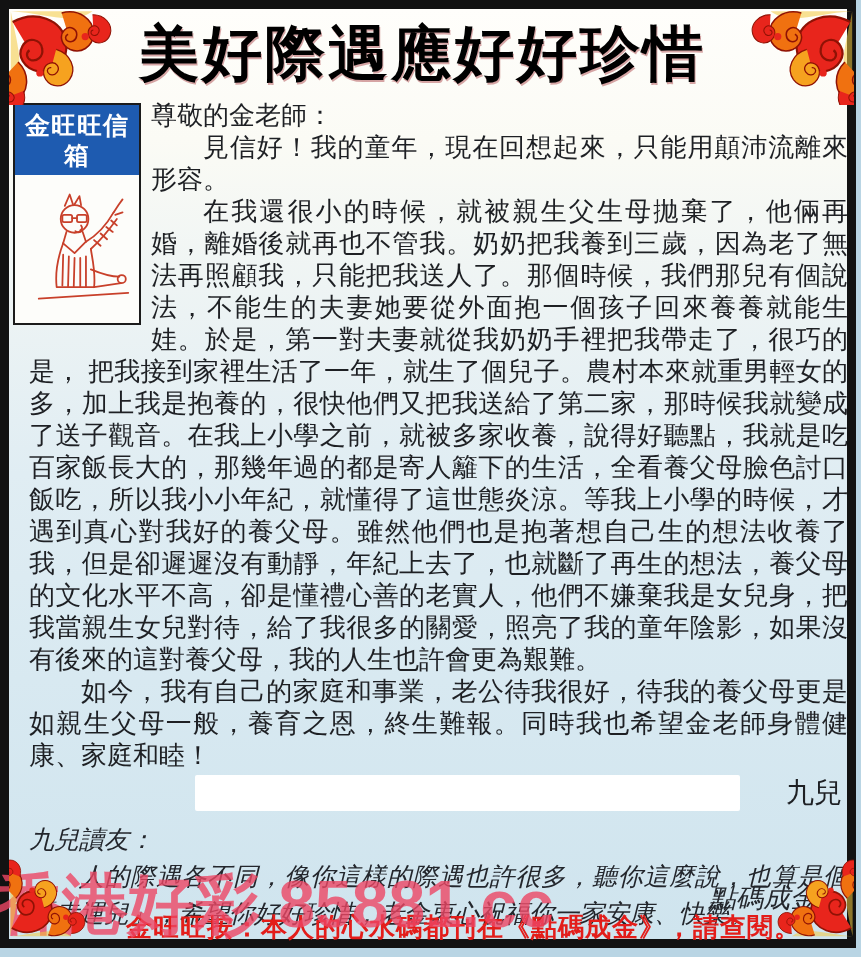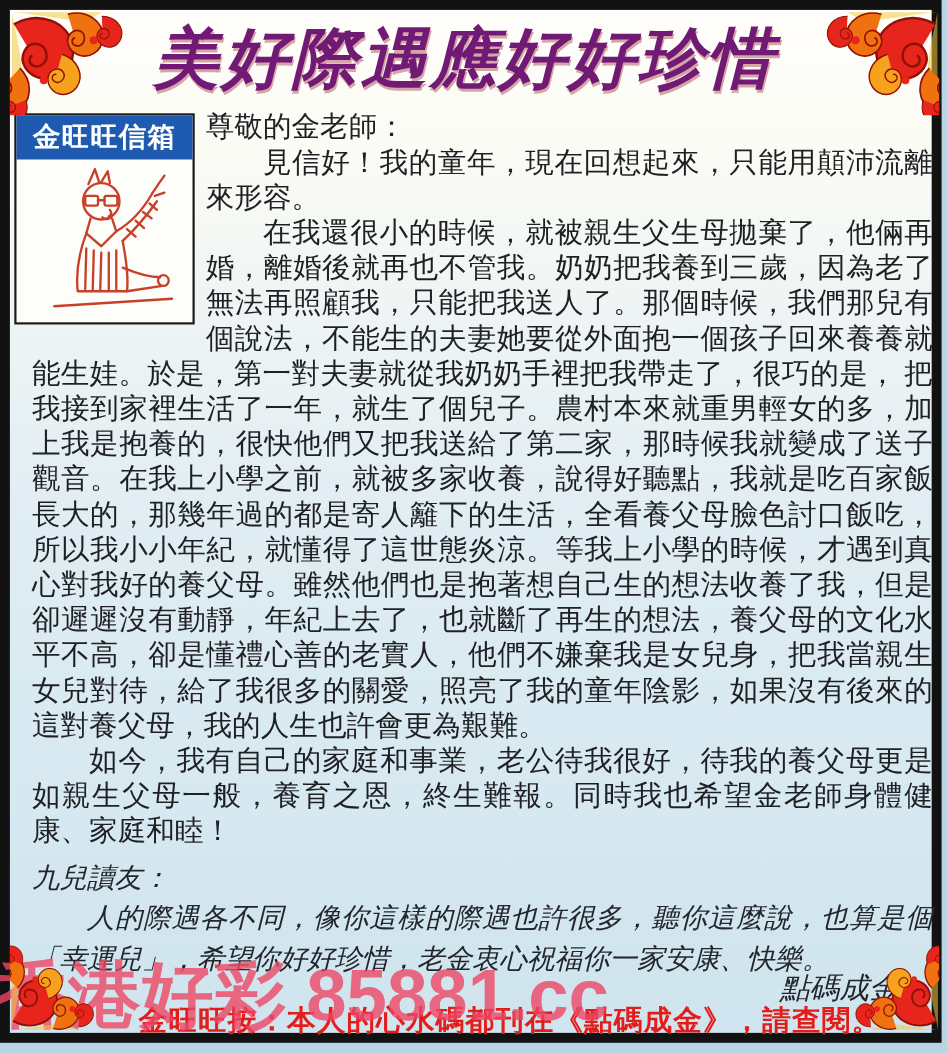--- a/index.html
+++ b/index.html
@@ -17,29 +17,29 @@
   }
   .corner{position:absolute;z-index:4;pointer-events:none;}
   .corner.tl{left:9px;top:9px;width:118px;height:96px;}
   .corner.tr{right:7px;top:9px;width:118px;height:96px;transform:scaleX(-1);}
   .corner.bl{left:9px;bottom:11px;width:88px;height:88px;transform:scaleY(-1);}
   .corner.br{right:7px;bottom:11px;width:88px;height:88px;transform:scale(-1,-1);}
   .main-title{
     position:absolute;top:8px;left:96px;right:112px;height:92px;z-index:1;
     display:flex;align-items:center;justify-content:center;
     font-family:"Liberation Sans","DejaVu Sans",sans-serif;
-    font-weight:900;font-size:60px;letter-spacing:3px;color:#701a75;
-    text-shadow:1px 2px 0 rgba(140,0,8,.35);white-space:nowrap;font-style:italic;
+    font-weight:900;font-size:60px;letter-spacing:3px;color:#000000;
+    text-shadow:1px 2px 0 rgba(140,0,8,.35);white-space:nowrap;
   }
   .content{
     position:absolute;top:100px;left:13px;right:13px;z-index:1;
     font-size:26px;line-height:32px;color:#1e2024;text-align:justify;
   }
   .mailbox{
-    float:left;width:164px;margin:3px 10px 6px 0;
+    float:left;width:128px;margin:3px 10px 6px 0;
     border:2px solid #1b1b1b;background:#fdfdfa;
   }
   .mailbox-header{
     background:#1e5bb0;color:#ffffff;text-align:center;
     font-family:"Liberation Sans","DejaVu Sans",sans-serif;
     font-weight:bold;font-size:25px;line-height:30px;padding:5px 1px;
     letter-spacing:1px;
   }
   .mailbox-art{height:148px;padding:1px;}
   .content p{margin:0;padding-left:16px;}
@@ -139,20 +139,24 @@
           <use href="#man-art"></use>
         </svg>
     </div>
   </div>
 
   <p>尊敬的金老師：</p>
   <p class="indent">見信好！我的童年，現在回想起來，只能用顛沛流離來形容。</p>
   <p class="indent">在我還很小的時候，就被親生父生母拋棄了，他倆再婚，離婚後就再也不管我。奶奶把我養到三歲，因為老了無法再照顧我，只能把我送人了。那個時候，我們那兒有個說法，不能生的夫妻她要從外面抱一個孩子回來養養就能生娃。於是，第一對夫妻就從我奶奶手裡把我帶走了，很巧的是， 把我接到家裡生活了一年，就生了個兒子。農村本來就重男輕女的多，加上我是抱養的，很快他們又把我送給了第二家，那時候我就變成了送子觀音。在我上小學之前，就被多家收養，說得好聽點，我就是吃百家飯長大的，那幾年過的都是寄人籬下的生活，全看養父母臉色討口飯吃，所以我小小年紀，就懂得了這世態炎涼。等我上小學的時候，才遇到真心對我好的養父母。雖然他們也是抱著想自己生的想法收養了我，但是卻遲遲沒有動靜，年紀上去了，也就斷了再生的想法，養父母的文化水平不高，卻是懂禮心善的老實人，他們不嫌棄我是女兒身，把我當親生女兒對待，給了我很多的關愛，照亮了我的童年陰影，如果沒有後來的這對養父母，我的人生也許會更為艱難。</p>
   <p class="indent">如今，我有自己的家庭和事業，老公待我很好，待我的養父母更是如親生父母一般，養育之恩，終生難報。同時我也希望金老師身體健康、家庭和睦！</p>
 
+  <div class="sig-line">
+    <div class="redaction"></div>
+    <div class="sig-name">九兒</div>
+  </div>
 
   <div class="reply">
     <p>九兒讀友：</p>
     <p class="indent">人的際遇各不同，像你這樣的際遇也許很多，聽你這麼說，也算是個「幸運兒」，希望你好好珍惜，老金衷心祝福你一家安康、快樂。</p>
   </div>
 
 </div>
 
 <div class="reply-sig">點碼成金</div>
 

